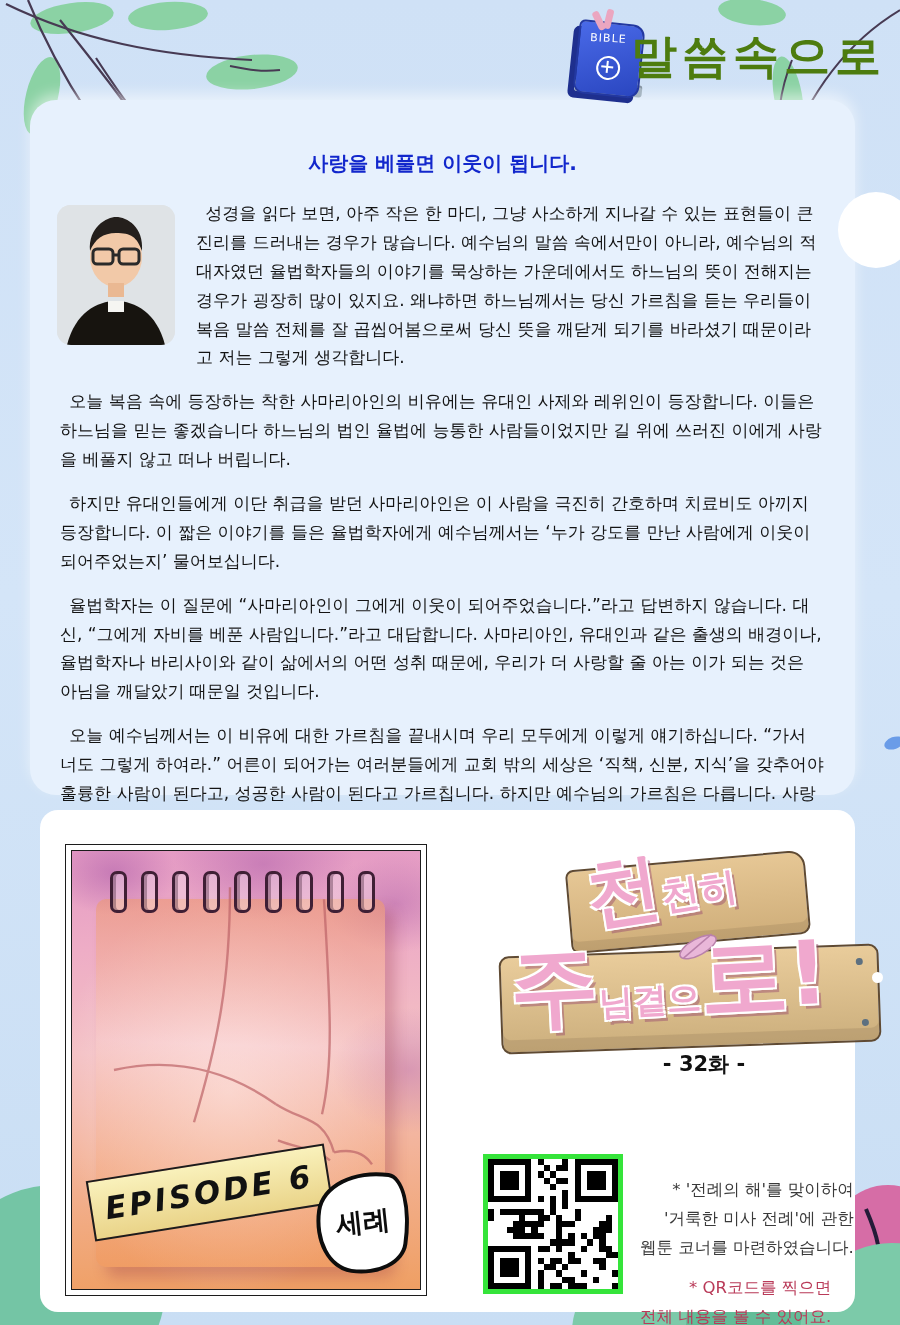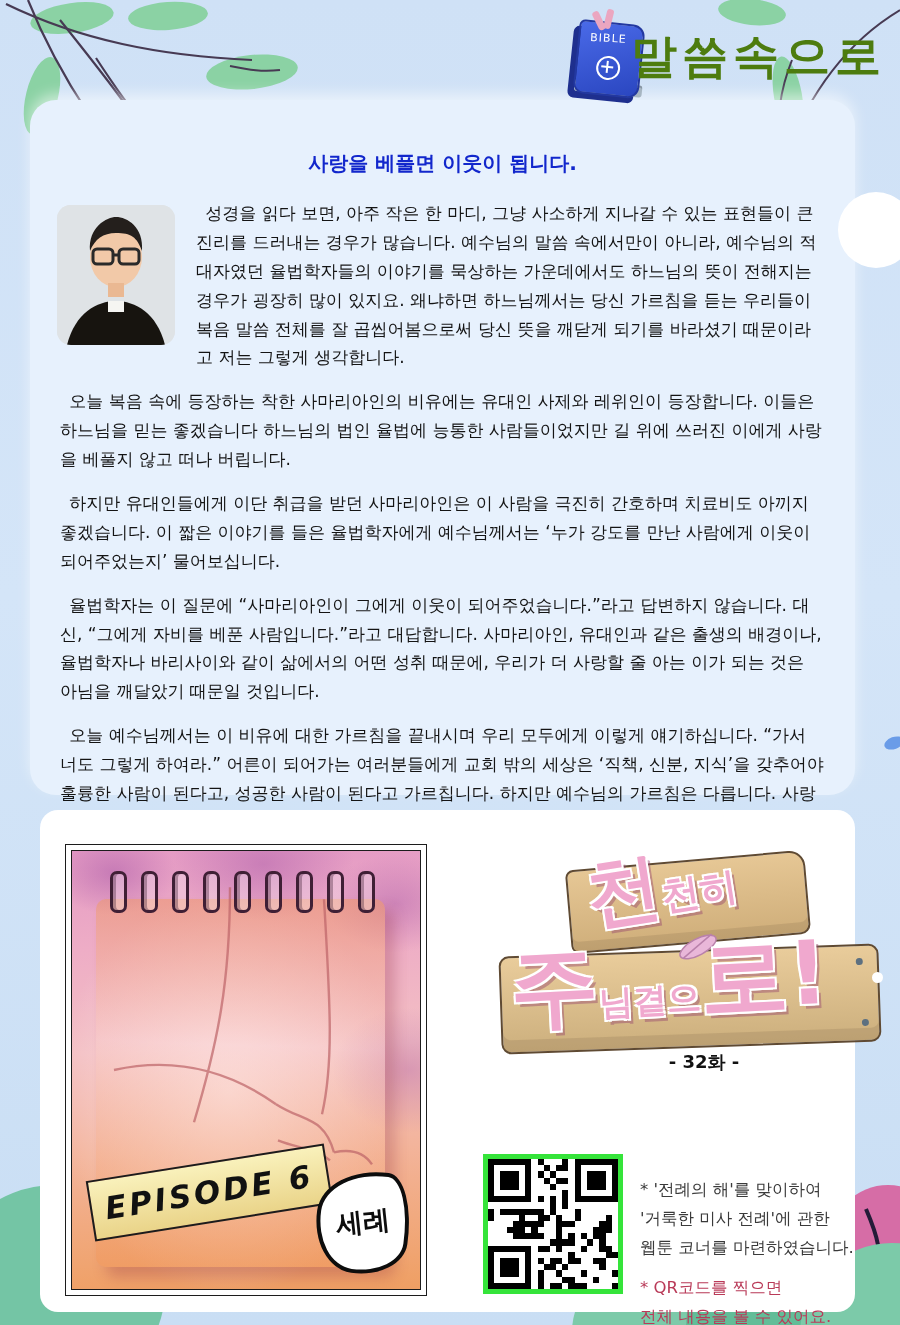--- a/index.html
+++ b/index.html
@@ -78,25 +78,25 @@
     box-shadow:inset 0 -12px 0 rgba(95,74,51,.14);}
   .plank2::before,.plank2::after{content:"";position:absolute;width:7px;height:7px;border-radius:50%;background:#5d7080;}
   .plank2::before{right:14px;top:12px;} .plank2::after{right:10px;bottom:14px;}
   .logo-pink{color:#f0a8ce;font-weight:bold;
     text-shadow:-2px -2px 0 #fff,2px -2px 0 #fff,-2px 2px 0 #fff,2px 2px 0 #fff,4px 5px 0 rgba(150,70,110,.45);}
   .lt1{position:absolute;left:78px;top:-16px;transform:rotate(-9deg);}
   .lt1 .big{font-size:74px;} .lt1 .small{font-size:38px;}
   .lt2{position:absolute;left:2px;top:70px;transform:rotate(-3deg);white-space:nowrap;}
   .lt2 .big{font-size:88px;} .lt2 .small{font-size:34px;}
   .feather{position:absolute;left:168px;top:84px;transform:rotate(-28deg);}
-  .epnum{position:absolute;left:0;top:198px;width:392px;text-align:center;font-size:18px;font-weight:bold;color:#111;}
+  .epnum{position:absolute;left:0;top:198px;width:392px;text-align:center;font-size:21px;font-weight:bold;color:#111;}
   
   .credits{position:absolute;left:447px;top:282px;font-size:17px;color:#1c1c1c;line-height:1.6;}
   .qr{position:absolute;left:443px;top:344px;width:130px;height:130px;border:5px solid #35e43a;background:#fff;}
-  .note{position:absolute;left:600px;white-space:pre-line;font-size:16.5px;line-height:1.75;}
+  .note{position:absolute;left:600px;white-space:pre-line;font-size:16.5px;line-height:1.75;text-align:right;}
   .note1{top:366px;color:#3a3a3a;}
   .note2{top:464px;color:#b93a58;}
   
   .flowers{position:absolute;right:0;bottom:0;z-index:1;}
 </style>
 </head>
 <body>
 
 <svg class="decor" style="left:0;top:0;" width="360" height="240" viewBox="0 0 360 240">
   <g fill="#8bd2a4">
@@ -183,21 +183,21 @@
             <path d="M56,50 L62,50"></path>
           </g>
           <rect x="51" y="78" width="16" height="14" fill="#eab892"></rect>
           <path d="M10,140 C18,108 40,96 59,96 C78,96 100,108 108,140 Z" fill="#17140f"></path>
           <rect x="51" y="96" width="16" height="11" fill="#f5f5f2"></rect>
         </svg>
       </div>
     </div>
     <p>성경을 읽다 보면, 아주 작은 한 마디, 그냥 사소하게 지나갈 수 있는 표현들이 큰 진리를 드러내는 경우가 많습니다. 예수님의 말씀 속에서만이 아니라, 예수님의 적대자였던 율법학자들의 이야기를 묵상하는 가운데에서도 하느님의 뜻이 전해지는 경우가 굉장히 많이 있지요. 왜냐하면 하느님께서는 당신 가르침을 듣는 우리들이 복음 말씀 전체를 잘 곱씹어봄으로써 당신 뜻을 깨닫게 되기를 바라셨기 때문이라고 저는 그렇게 생각합니다.</p>
     <p>오늘 복음 속에 등장하는 착한 사마리아인의 비유에는 유대인 사제와 레위인이 등장합니다. 이들은 하느님을 믿는 좋겠습니다 하느님의 법인 율법에 능통한 사람들이었지만 길 위에 쓰러진 이에게 사랑을 베풀지 않고 떠나 버립니다.</p>
-    <p class="clear">하지만 유대인들에게 이단 취급을 받던 사마리아인은 이 사람을 극진히 간호하며 치료비도 아끼지 좋겠습니다. 이 짧은 이야기를 들은 율법학자에게 예수님께서는 ‘누가 강도를 만난 사람에게 이웃이 되어주었는지’ 물어보십니다.</p>
+    <p class="clear">하지만 유대인들에게 이단 취급을 받던 사마리아인은 이 사람을 극진히 간호하며 치료비도 아끼지 등장합니다. 이 짧은 이야기를 들은 율법학자에게 예수님께서는 ‘누가 강도를 만난 사람에게 이웃이 되어주었는지’ 물어보십니다.</p>
     <p>율법학자는 이 질문에 “사마리아인이 그에게 이웃이 되어주었습니다.”라고 답변하지 않습니다. 대신, “그에게 자비를 베푼 사람입니다.”라고 대답합니다. 사마리아인, 유대인과 같은 출생의 배경이나, 율법학자나 바리사이와 같이 삶에서의 어떤 성취 때문에, 우리가 더 사랑할 줄 아는 이가 되는 것은 아님을 깨달았기 때문일 것입니다.</p>
     <p><span>오늘 예수님께서는 이 비유에 대한 가르침을 끝내시며 우리 모두에게 이렇게 얘기하십니다. “가서 너도 그렇게 하여라.” 어른이 되어가는 여러분들에게 교회 밖의 세상은 ‘직책, 신분, 지식’을 갖추어야 훌륭한 사람이 된다고, 성공한 사람이 된다고 가르칩니다. 하지만 예수님의 가르침은 다릅니다. 사랑을 실천하는 이, 특히 조건없이 사랑할 수 있는 이가 참으로 예수님의 제자가 될 수 있습니다. 다른 이들을 조건 없이 사랑할 수 있는 바로 그런 예수님의 제자가 될 수 있도록 기도하고 노력하는 우리 친구들이 되었으면 좋겠습니다.</span><span class="endlogo"><svg width="24" height="24" viewBox="0 0 24 24">
             <path d="M4,14 A8,8 0 0,1 12,4" fill="none" stroke="#5cb85c" stroke-width="5" stroke-linecap="round"></path>
             <path d="M20,10 A8,8 0 0,1 12,20" fill="none" stroke="#ef8b2c" stroke-width="5" stroke-linecap="round"></path>
             <circle cx="6" cy="6" r="2.6" fill="#5cb85c"></circle>
             <circle cx="19" cy="18" r="2.6" fill="#ef8b2c"></circle>
           </svg></span></p>
   </div>
 </div>
 

